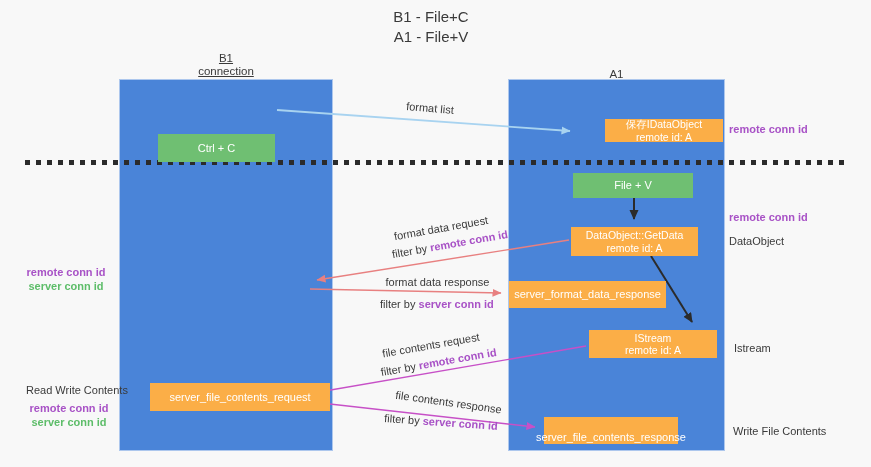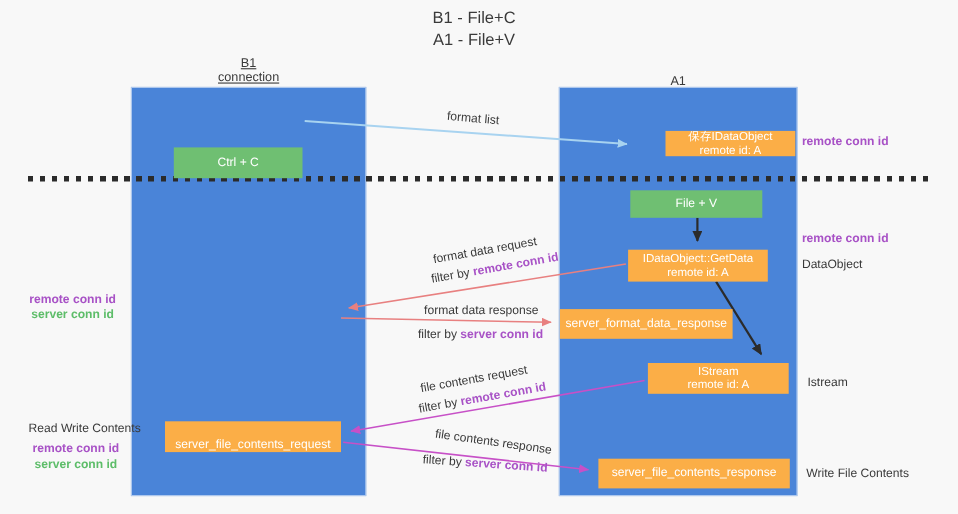--- a/index.html
+++ b/index.html
@@ -91,39 +91,39 @@
   <div class="node orange two-line" style="left:605px;top:119px;width:118px;height:23px;text-align:right;">
     <span>保存IDataObject</span>
     <span>remote id: A</span>
   </div>
 
   <div class="node green" style="left:573px;top:173px;width:120px;height:25px;">
     <span>File + V</span>
   </div>
 
   <div class="node orange two-line" style="left:571px;top:227px;width:127px;height:29px;">
-    <span>IDataObject::GetData</span>
+    <span>DataObject::GetData</span>
     <span>remote id: A</span>
   </div>
 
 
   <div class="node orange" style="left:509px;top:281px;width:157px;height:27px;">
     <span>server_format_data_response</span>
   </div>
 
   <div class="node orange two-line" style="left:589px;top:330px;width:128px;height:28px;">
     <span>IStream</span>
     <span>remote id: A</span>
   </div>
 
-  <div class="node orange" style="left:150px;top:383px;width:160px;height:28px;justify-content:flex-end;">
+  <div class="node orange" style="left:150px;top:383px;width:180px;height:28px;">
     <span>server_file_contents_request</span>
   </div>
 
-  <div class="node orange" style="left:544px;top:417px;width:174px;height:27px;">
+  <div class="node orange" style="left:544px;top:417px;width:134px;height:27px;justify-content:flex-end;">
     <span>server_file_contents_response</span>
   </div>
 
   <div class="arrow-label" style="left:385px;top:102px;width:90px;transform:rotate(5deg);">
     <span>format list</span>
   </div>
 
   <div class="arrow-label" style="left:385px;top:222px;width:112px;transform:rotate(-10deg);">
     <span>format data request</span>
   </div>

